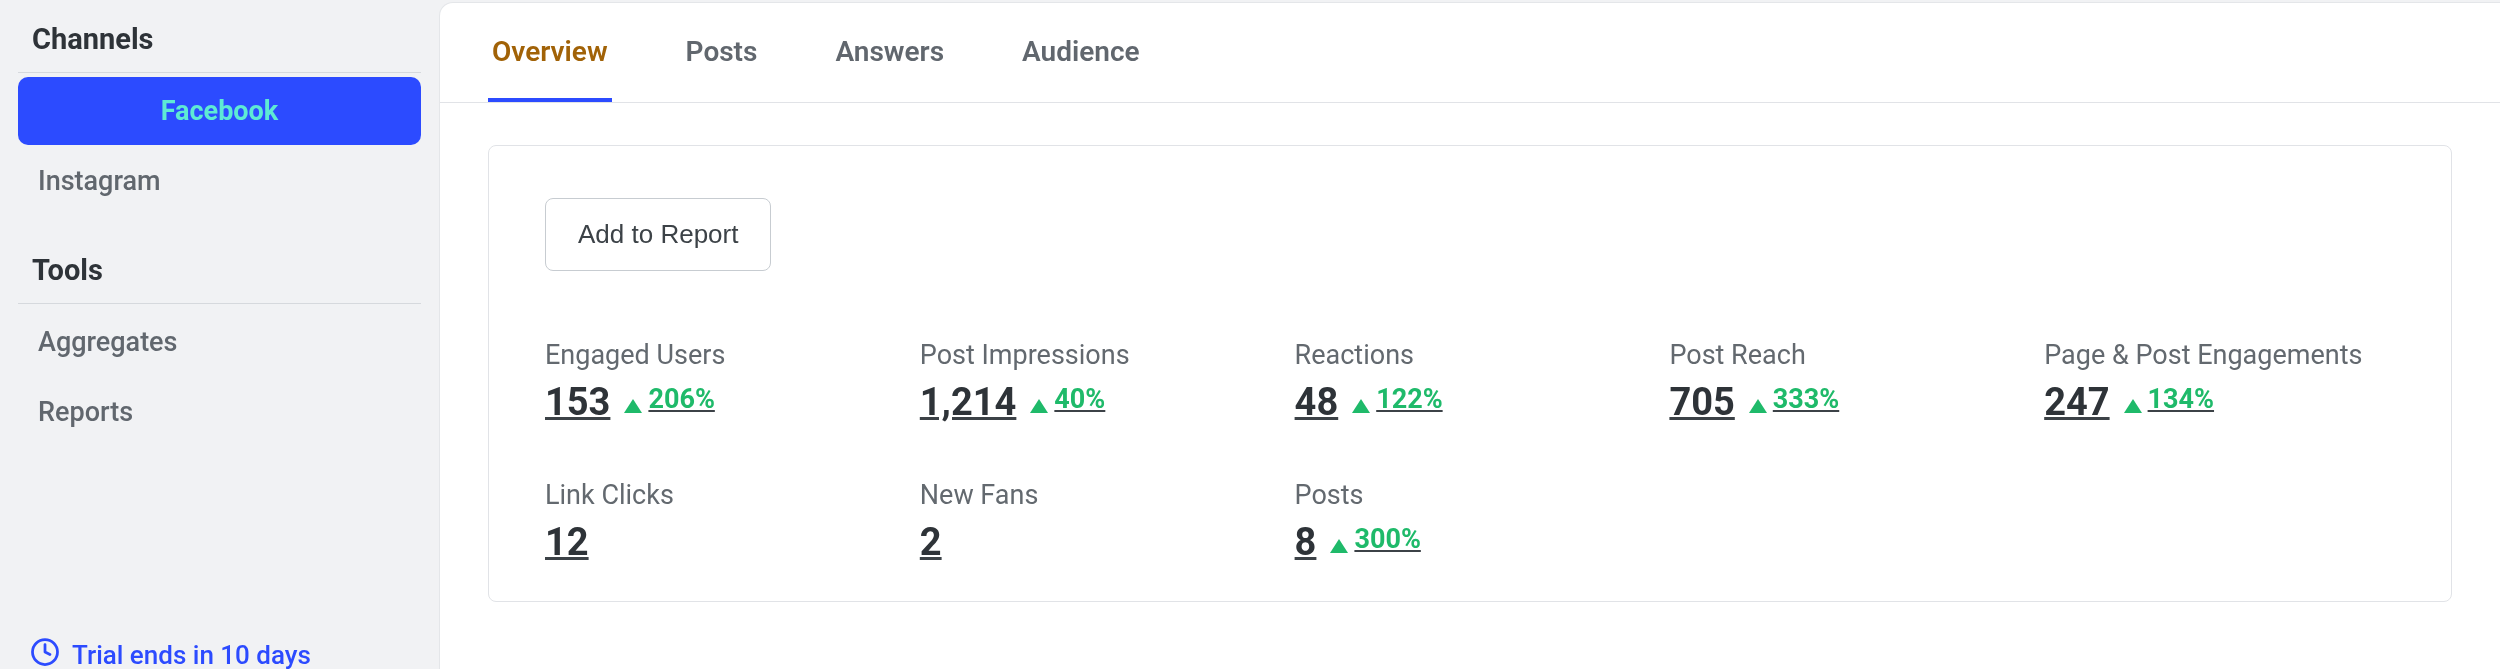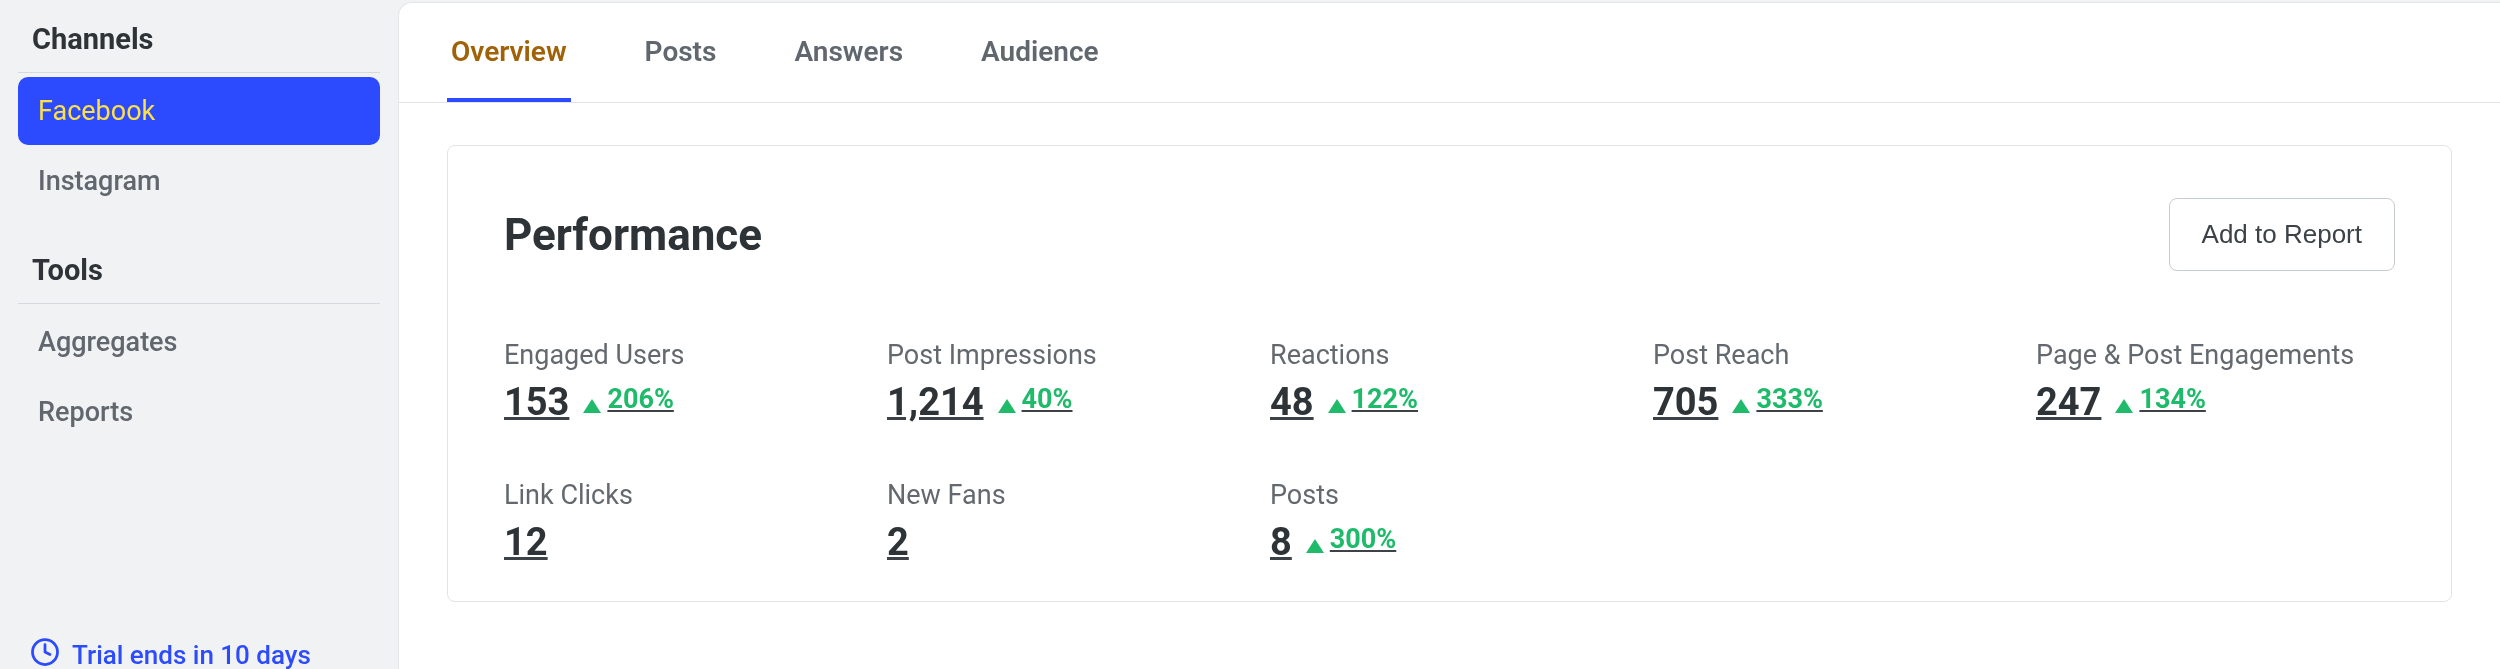--- a/index.html
+++ b/index.html
@@ -13,21 +13,21 @@
     overflow: hidden;
   }
   .app {
     display: flex;
     width: 100%;
     height: 100%;
   }
 
   
   .sidebar {
-    width: 398px;
+    width: 439px;
     padding: 12px 18px 12px 18px;
     background: #f1f2f4;
     display: flex;
     flex-direction: column;
     position: relative;
   }
   .sidebar-section-title {
     font-size: 29px;
     font-weight: 700;
     color: #2e3338;
@@ -39,22 +39,23 @@
     font-size: 27px;
     font-weight: 500;
     color: #61676e;
     padding: 18px 20px;
     border-radius: 10px;
     margin-top: 2px;
     cursor: pointer;
   }
   .sidebar-item.active {
     background: #2c4bff;
-    color: #fde047;
-    font-weight: 400;
+    color: #5eead4;
+    font-weight: 700;
+    text-align: center;
   }
   .sidebar-spacer { height: 28px; }
 
   .trial-row {
     position: absolute;
     left: 30px;
     bottom: -4px;
     display: flex;
     align-items: center;
     gap: 12px;
@@ -223,21 +224,20 @@
         <span>Answers</span>
       </div>
       <div class="tab">
         <span>Audience</span>
       </div>
     </nav>
 
     <div class="content">
       <section class="card">
         <div class="card-header">
-          <h2 class="card-title">Performance</h2>
           <button class="btn-outline">Add to Report</button>
         </div>
 
         <div class="metrics" id="metrics-grid">
 
         <div class="metric">
               <div class="metric-label">Engaged Users</div>
               <div class="metric-value-row">
                 <span class="metric-value">153</span>
                 <span class="metric-delta">

